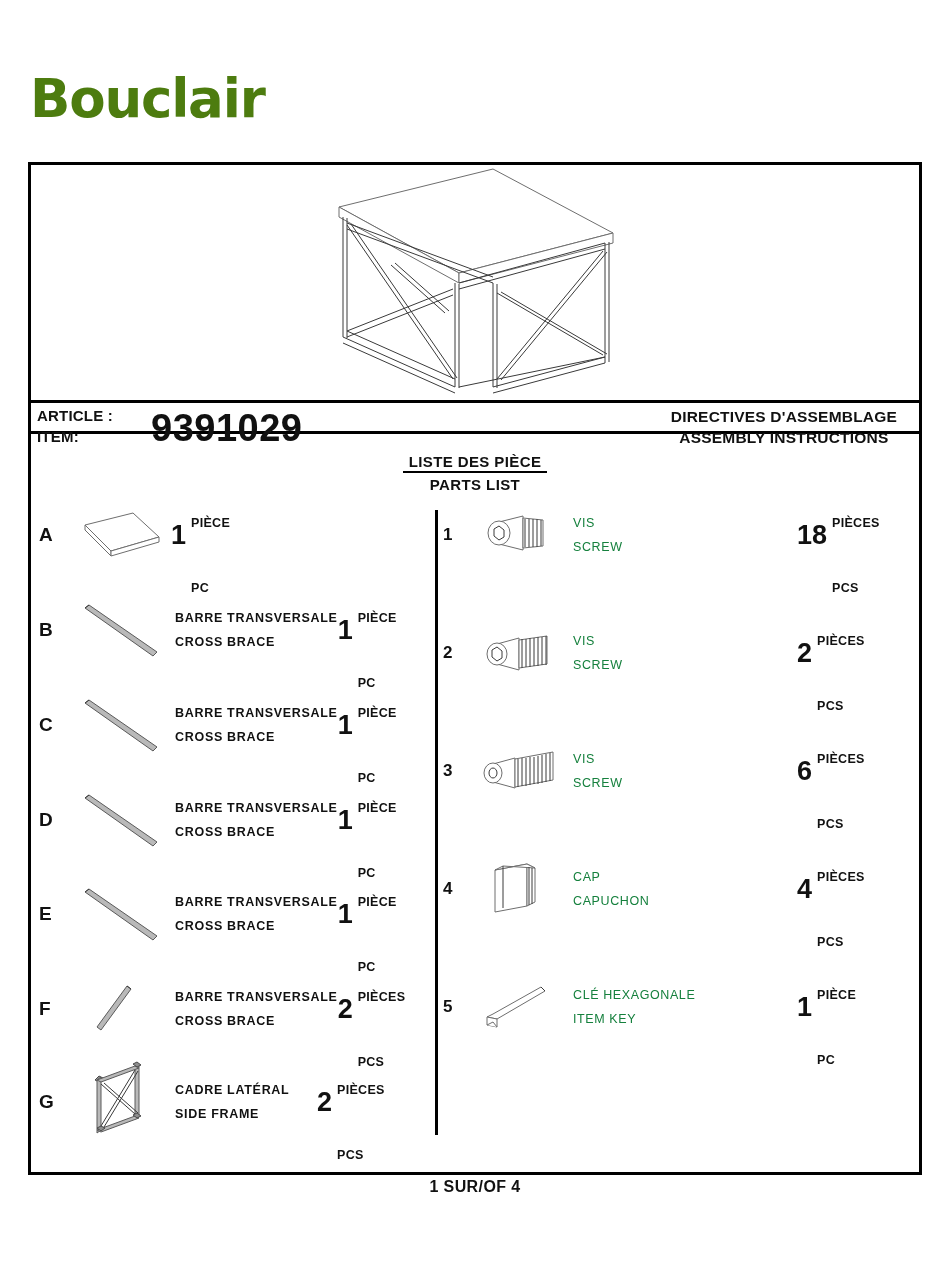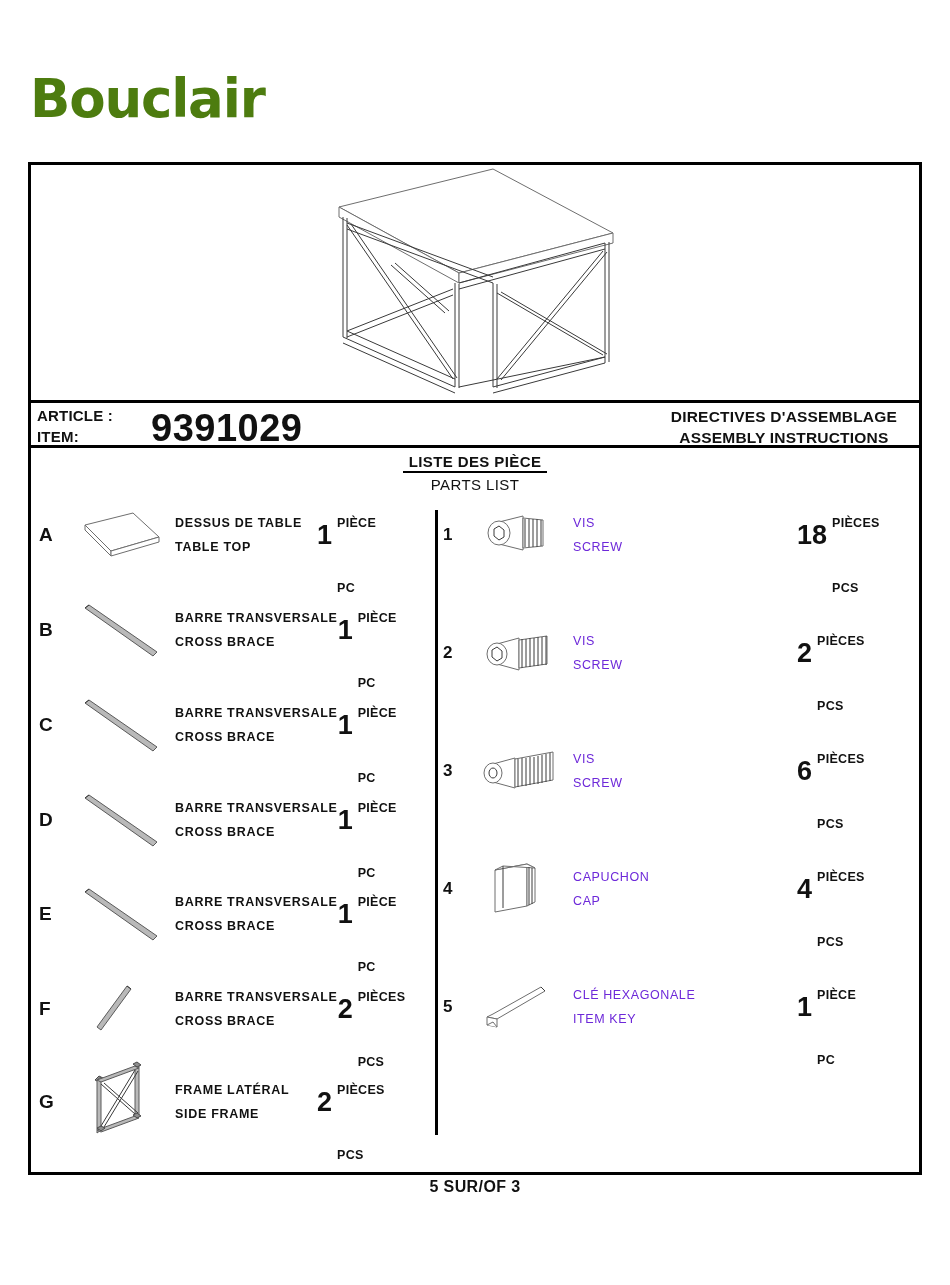--- a/index.html
+++ b/index.html
@@ -49,21 +49,21 @@
     height: 235px;
   }
   #hero svg { display: block; margin: 0 auto; }
 
   
   #article-band {
     position: absolute;
     left: 0;
     top: 235px;
     width: 100%;
-    height: 48px;
+    height: 34px;
     border-top: 3px solid #000;
     border-bottom: 3px solid #000;
     box-sizing: border-box;
   }
   #article-labels {
     position: absolute;
     left: 6px;
     top: 2px;
     font-size: 15px;
     font-weight: 600;
@@ -100,21 +100,21 @@
   #parts-heading .fr {
     font-size: 15px;
     font-weight: 700;
     letter-spacing: 0.4px;
     display: inline-block;
     border-bottom: 2px solid #000;
     padding: 0 6px 1px 6px;
   }
   #parts-heading .en {
     font-size: 15px;
-    font-weight: 400;
+    font-weight: 700;
     letter-spacing: 0.4px;
     display: block;
     margin-top: 3px;
   }
 
   
   #col-divider {
     position: absolute;
     left: 404px;
     top: 345px;
@@ -154,21 +154,21 @@
   }
   .row .names div {
     font-size: 12.5px;
     font-weight: 600;
     letter-spacing: 0.7px;
     line-height: 24px;
     white-space: nowrap;
   }
   .row.hw .names div {
     font-weight: 400;
-    color: #6d28d9;
+    color: #15803d;
     letter-spacing: 0.6px;
   }
   .row .qty {
     flex: none;
     display: flex;
     align-items: center;
   }
   .row .qty .num {
     font-size: 27px;
     font-weight: 700;
@@ -282,24 +282,20 @@
   <div id="col-divider"></div>
 
   <div class="row col-left" style="top:335px">
     <div class="tag">A</div>
     <div class="art">
       <svg width="86" height="48" viewBox="0 0 86 48">
         <path class="ln-lite" d="M6 14 L54 2 L80 26 L32 40 Z"></path>
         <path class="ln-lite" d="M6 14 L6 19 L32 45 L32 40 Z"></path>
         <path class="ln-lite" d="M32 40 L32 45 L80 31 L80 26 Z"></path>
       </svg>
-    </div>
-    <div class="names">
-      <div>DESSUS DE TABLE</div>
-      <div>TABLE TOP</div>
     </div>
     <div class="qty">
       <span class="num">1</span>
       <span class="units">
         <div>PIÈCE</div>
         <div>PC</div>
       </span>
     </div>
   </div>
 
@@ -420,21 +416,21 @@
         <path class="ln" d="M22 22 L56 52"></path>
           <path class="ln" d="M25 21 L59 51"></path>
         <path class="ln" d="M56 8 L22 64"></path>
           <path class="ln" d="M59 9 L25 65"></path>
         <path class="fill-dark" d="M18 66 L22 64 L26 66 L22 69 Z"></path>
         <path class="fill-dark" d="M54 2 L58 0 L62 3 L58 5 Z"></path>
         <path class="fill-dark" d="M54 53 L58 51 L62 54 L58 56 Z"></path>
       </svg>
     </div>
     <div class="names">
-      <div>FRAME LATÉRAL</div>
+      <div>CADRE LATÉRAL</div>
       <div>SIDE FRAME</div>
     </div>
     <div class="qty">
       <span class="num">2</span>
       <span class="units">
         <div>PIÈCES</div>
         <div>PCS</div>
       </span>
     </div>
   </div>
@@ -516,22 +512,22 @@
     <div class="art">
       <svg width="86" height="62" viewBox="0 0 86 62">
         <path class="ln-lite" d="M18 12 L50 6 L50 48 L18 54 Z"></path>
         <path class="ln-lite" d="M50 6 L58 10 L58 44 L50 48 Z"></path>
         <path class="ln-lite" d="M18 12 L26 8 L58 10 L50 6 Z"></path>
         <path class="ln" d="M52 9 L52 47 M55 10 L55 46"></path>
         <path class="ln" d="M26 8 L26 50"></path>
       </svg>
     </div>
     <div class="names">
+      <div>CAP</div>
       <div>CAPUCHON</div>
-      <div>CAP</div>
     </div>
     <div class="qty">
       <span class="num">4</span>
       <span class="units">
         <div>PIÈCES</div>
         <div>PCS</div>
       </span>
     </div>
   </div>
 
@@ -553,13 +549,13 @@
       <span class="num">1</span>
       <span class="units">
         <div>PIÈCE</div>
         <div>PC</div>
       </span>
     </div>
   </div>
 
 </div>
 
-<div id="footer">5 SUR/OF 3</div>
+<div id="footer">1 SUR/OF 4</div>
 
 </body></html>

